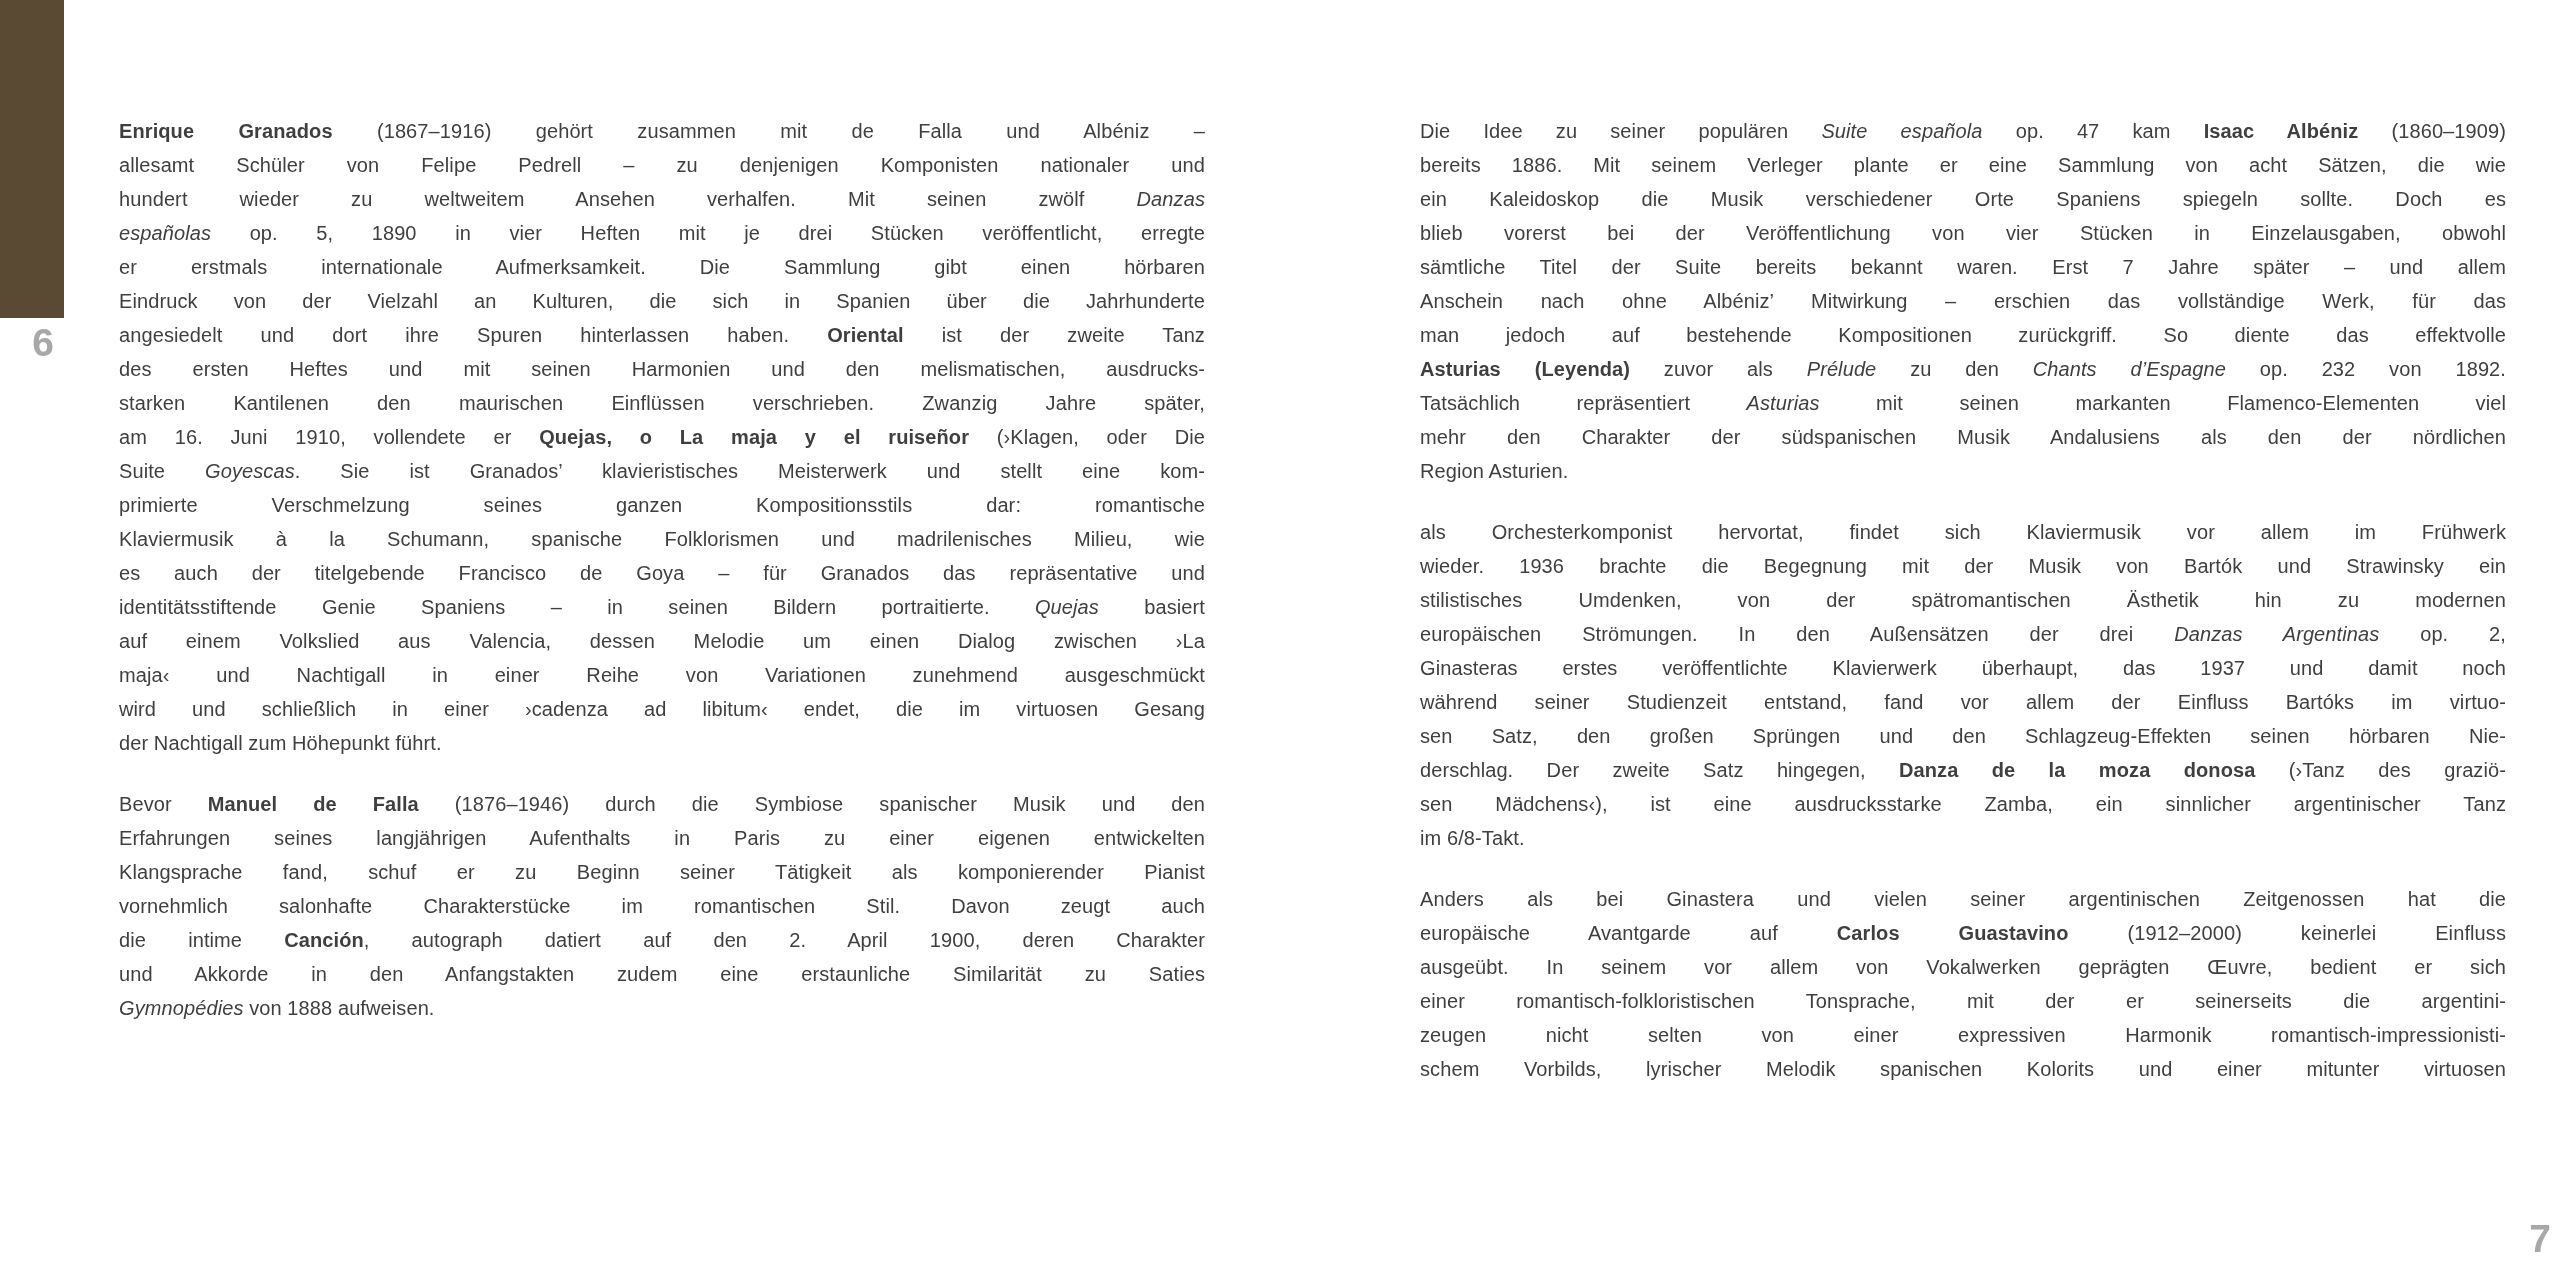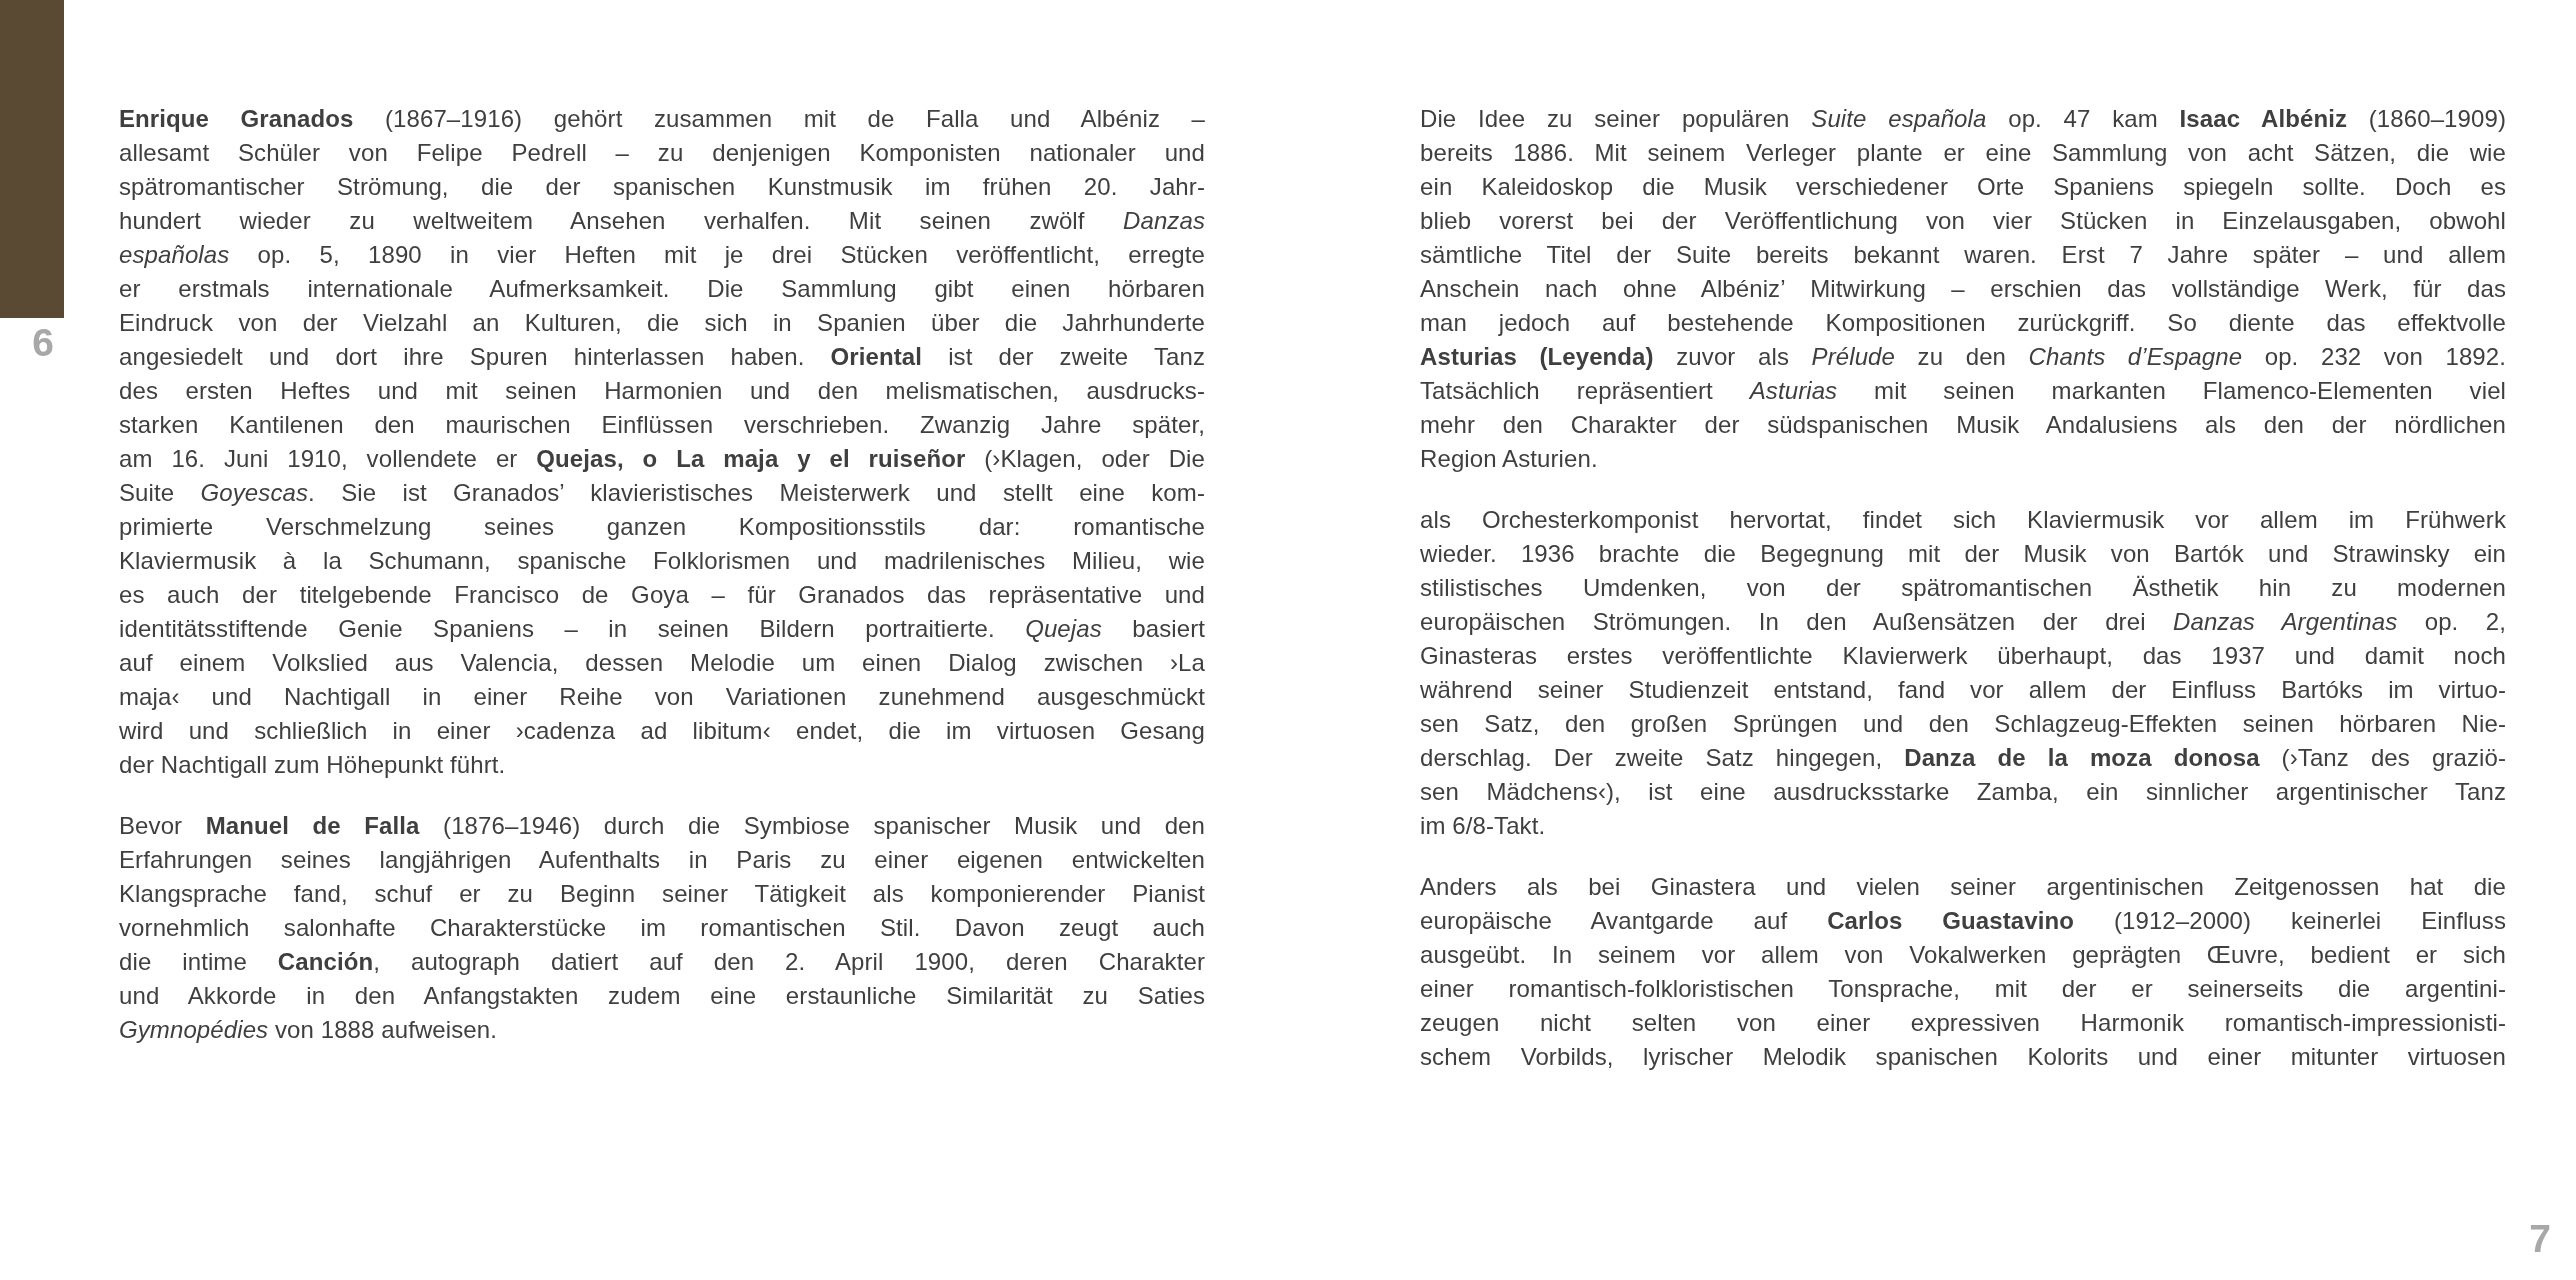--- a/index.html
+++ b/index.html
@@ -27,23 +27,23 @@
     font-weight: 700;
     font-size: 39px;
     color: var(--pagenum-color, #a8a8a8);
     line-height: 1;
   }
   .pagenum-left  { left: 21.6px;  top: 323px; width: 43px; text-align: center; }
   .pagenum-right { right: 25px; top: 1219px; width: 43px; text-align: right; }
 
   .col {
     position: absolute;
-    top: 102px;
+    top: 114px;
     width: 1086px;
-    font-size: 24px;
+    font-size: 20px;
     line-height: 34px;
     letter-spacing: 0.1px;
     color: var(--text-color, #3f3f3f);
   }
   .page-left  .col { left: 119px; }
   .page-right .col { left: 132px; }
 
   .para + .para { margin-top: 27px; }
 
   .line {
@@ -61,21 +61,20 @@
 </head>
 <body style="--accent-color: #5a4a33; --pagenum-color: #a8a8a8; --text-color: #3f3f3f; background: rgb(255, 255, 255);">
 
 <div class="page page-left">
   <div class="accent-bar"></div>
   <div class="pagenum pagenum-left">6</div>
   <div class="col">
       <div class="para">
         <div class="line"><span class="run-b">Enrique Granados</span><span class="run-n"> (1867–1916) gehört zusammen mit de Falla und Albéniz –</span></div>
         <div class="line"><span class="run-n">allesamt Schüler von Felipe Pedrell – zu denjenigen Komponisten nationaler und</span></div>
-        <div class="line"><span class="run-n">spätromantischer Strömung, die der spanischen Kunstmusik im frühen 20. Jahr-</span></div>
         <div class="line"><span class="run-n">hundert wieder zu weltweitem Ansehen verhalfen. Mit seinen zwölf </span><span class="run-i">Danzas</span></div>
         <div class="line"><span class="run-i">españolas</span><span class="run-n"> op. 5, 1890 in vier Heften mit je drei Stücken veröffentlicht, erregte</span></div>
         <div class="line"><span class="run-n">er erstmals internationale Aufmerksamkeit. Die Sammlung gibt einen hörbaren</span></div>
         <div class="line"><span class="run-n">Eindruck von der Vielzahl an Kulturen, die sich in Spanien über die Jahrhunderte</span></div>
         <div class="line"><span class="run-n">angesiedelt und dort ihre Spuren hinterlassen haben. </span><span class="run-b">Oriental</span><span class="run-n"> ist der zweite Tanz</span></div>
         <div class="line"><span class="run-n">des ersten Heftes und mit seinen Harmonien und den melismatischen, ausdrucks-</span></div>
         <div class="line"><span class="run-n">starken Kantilenen den maurischen Einflüssen verschrieben. Zwanzig Jahre später,</span></div>
         <div class="line"><span class="run-n">am 16. Juni 1910, vollendete er </span><span class="run-b">Quejas, o La maja y el ruiseñor</span><span class="run-n"> (›Klagen, oder Die</span></div>
         <div class="line"><span class="run-n">Suite </span><span class="run-i">Goyescas</span><span class="run-n">. Sie ist Granados’ klavieristisches Meisterwerk und stellt eine kom-</span></div>
         <div class="line"><span class="run-n">primierte Verschmelzung seines ganzen Kompositionsstils dar: romantische</span></div>

